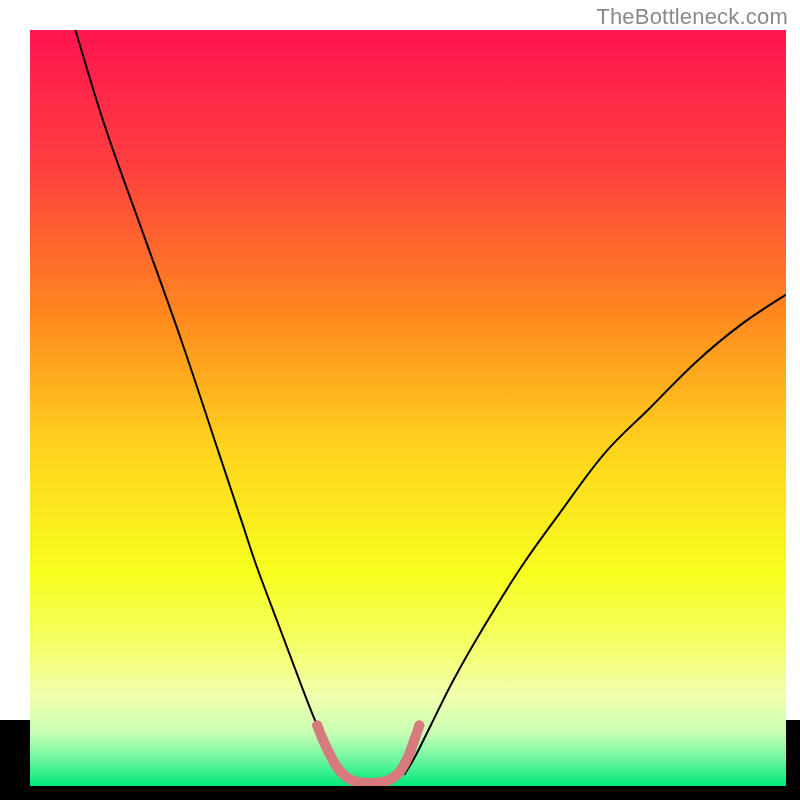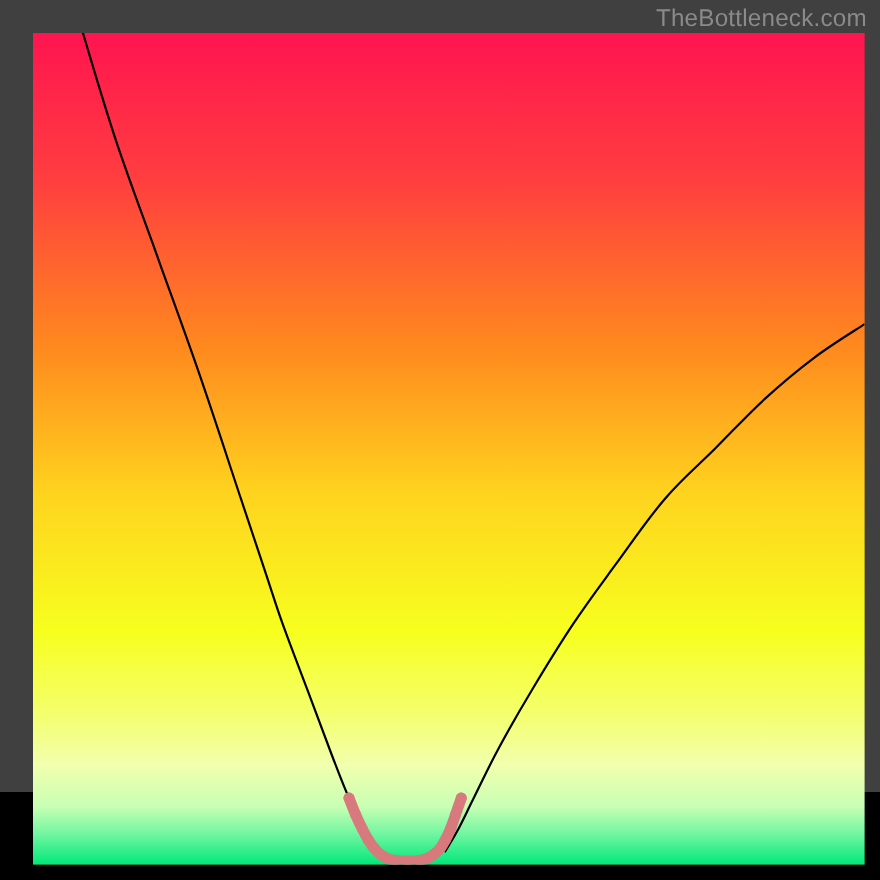--- a/index.html
+++ b/index.html
@@ -10,21 +10,21 @@
     background: #000;
     overflow: hidden;
     font-family: Arial, Helvetica, sans-serif;
   }
   .frame {
     position: absolute;
     top: 0;
     left: 0;
     width: 800px;
     height: 720px;
-    background: #404040;
+    background: #ffffff;
   }
   .watermark {
     position: absolute;
     top: 4px;
     right: 12px;
     color: #8a8a8a;
     font-size: 22px;
     font-weight: 400;
     letter-spacing: 0.2px;
     z-index: 10;

